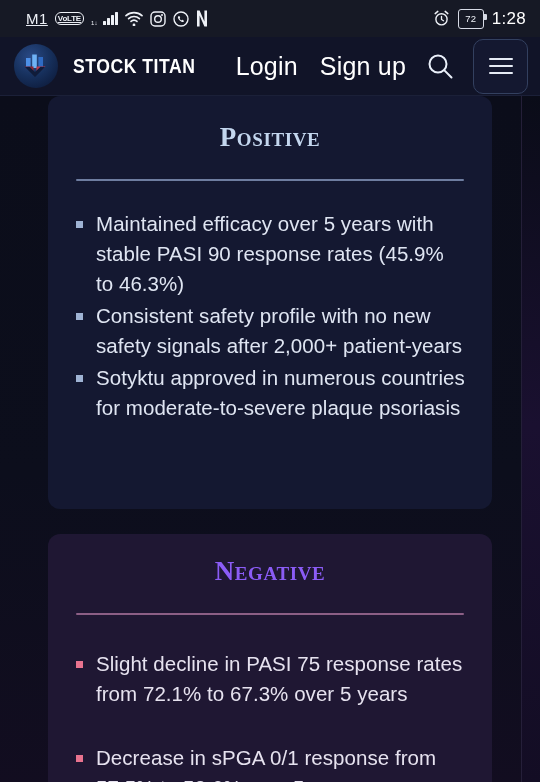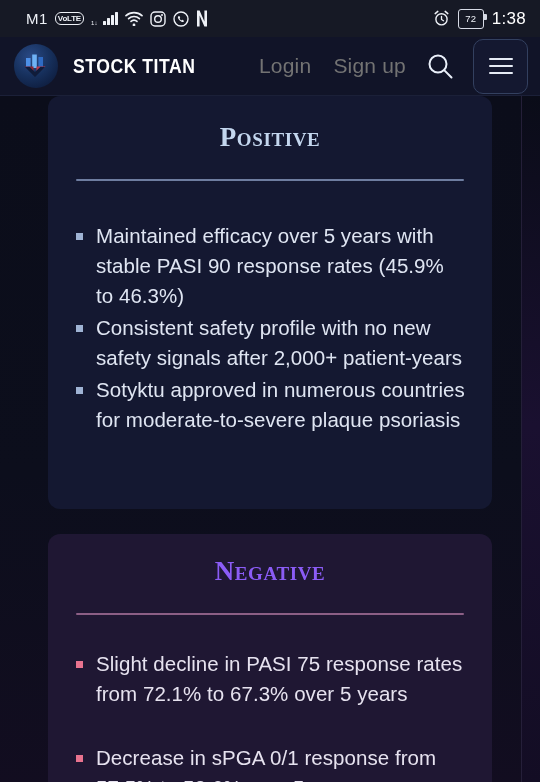--- a/index.html
+++ b/index.html
@@ -15,21 +15,21 @@
     position: relative;
     height: 37px;
     background: #161925;
     display: flex;
     align-items: center;
     padding: 0 14px 0 26px;
     color: #e9ecf3;
     font-size: 15px;
     letter-spacing: .2px;
   }
-  .sb-left { display:flex; align-items:center; gap:7px; flex:1; }
+  .sb-left { display:flex; align-items:center; gap:7px; flex:1;text-decoration:underline; }
   .sb-right { display:flex; align-items:center; gap:8px; }
   .carrier { font-size:15px; color:#eef1f7; font-weight:400; letter-spacing:.5px; }
   .volte {
     border:1.6px solid #eef1f7; border-radius:6px;
     font-size:8px; font-weight:700; line-height:1;
     padding:2px 2px 1.5px; color:#eef1f7;
     letter-spacing:-.2px;
   }
   .sigwrap { display:flex; align-items:flex-end; gap:1px; position:relative; padding-left:12px;}
   .gtag { position:absolute; left:-1px; top:-1px; font-size:8px; line-height:1; color:#eef1f7;margin-top:48px; }
@@ -67,21 +67,21 @@
   }
   .brandname {
     color:#ffffff; font-size:20px; font-weight:700;
     letter-spacing:.6px;
     font-family:"Liberation Sans", sans-serif;
     transform: scaleX(.88); transform-origin:left center;
     white-space:nowrap;
   }
   .navlinks { display:flex; align-items:center; gap:22px; margin-left:auto; }
   .navlink {
-    color:#737373; font-size:21px; letter-spacing:.2px;
+    color:#ffffff; font-size:25px; letter-spacing:.2px;
     white-space:nowrap;
   }
   .searchbtn { margin-left:20px; display:flex; align-items:center; }
   .menubtn {
     margin-left:18px;
     width:55px; height:55px;
     border:1px solid #33405f; border-radius:10px;
     display:flex; flex-direction:column; align-items:center; justify-content:center;
     gap:5px;
     background:#141830;
@@ -127,21 +127,21 @@
     font-size:27px;
     font-variant: small-caps;
     letter-spacing:.6px;
   }
   .cardtitle.pos { color:#c3d6ee; }
   .cardtitle.neg { color:#8b5cf6; }
   .rule { height:1.5px; border-radius:1px; margin:26px 2px 0; }
   .rule.pos { background:#6e7da0; }
   .rule.neg { background:#8c5f86; }
 
-  ul.bullets { list-style:none; margin-top:40px; }
+  ul.bullets { list-style:none; margin-top:28px; }
   ul.bullets li {
     position:relative;
     padding-left:22px;
     color:#dfe5f2;
     font-size:20.5px;
     line-height:30px;
     margin-bottom:2px;
     letter-spacing:.05px;
   }
   ul.bullets li:before {
@@ -200,21 +200,21 @@
     <span class="icn">
       <svg width="17" height="17" viewBox="0 0 17 17">
           <circle cx="8.5" cy="9.3" r="5.6" stroke="#eef1f7" stroke-width="1.4" fill="none"></circle>
           <path d="M8.5 6.3v3.2l2 1.2" stroke="#eef1f7" stroke-width="1.3" fill="none" stroke-linecap="round"></path>
           <path d="M2.2 3.6L4.8 1.4M14.8 3.6L12.2 1.4" stroke="#eef1f7" stroke-width="1.5" stroke-linecap="round"></path>
         </svg>
     </span>
     <span class="battery">
       <span>72</span>
     </span>
-    <span class="time">1:38</span>
+    <span class="time">1:28</span>
   </div>
 </div>
 
 <div class="siteheader">
   <a class="brand">
     <span class="logo">
       <svg width="26" height="28" viewBox="0 0 26 28">
         <rect x="3" y="6" width="4.6" height="10" fill="#4d90e8"></rect>
         <rect x="9.2" y="2.5" width="4.6" height="13.5" fill="#6fb2f5"></rect>
         <rect x="15.4" y="5" width="4.6" height="11" fill="#2f6bc4"></rect>

